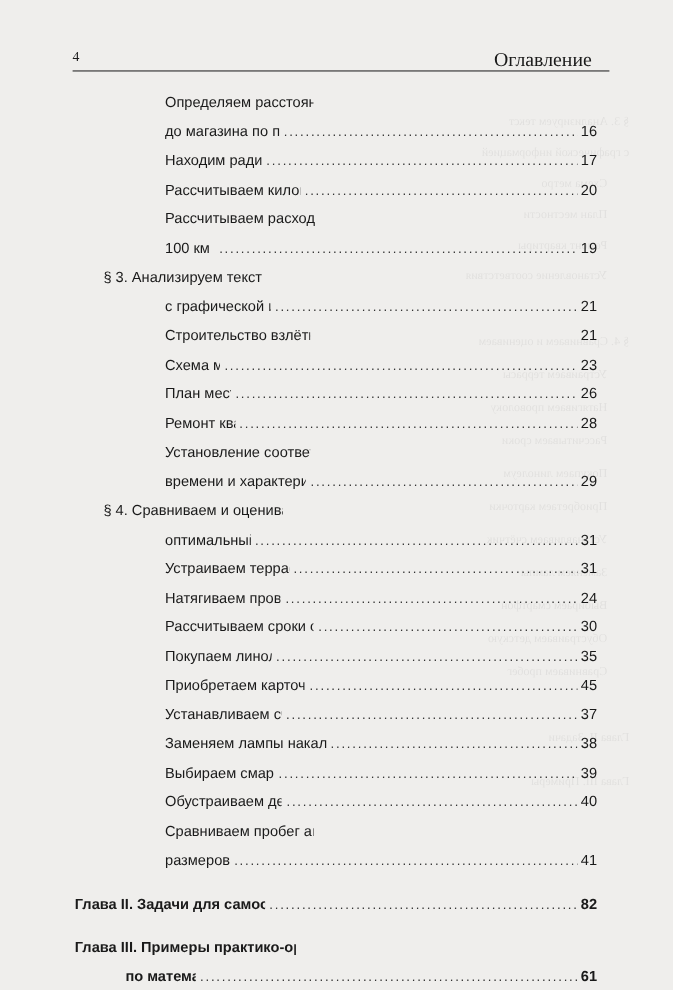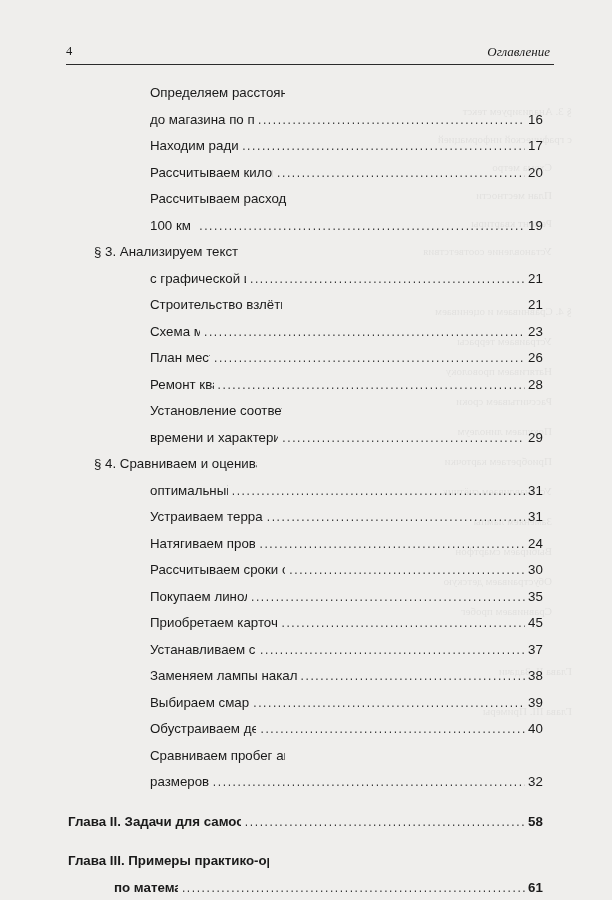--- a/index.html
+++ b/index.html
@@ -44,24 +44,23 @@
   }
   .header .pagenum {
     position: absolute;
     left: 8px;
     top: 0;
     font-size: 12.5px;
     font-family: "Liberation Serif", serif;
   }
   .header .chaptertitle {
     position: absolute;
-    right: 4px;
+    right: 16px;
     top: 0;
-    font-size: 13px;
-    font-style: italic;
+    font-size: 18px;
     font-family: "Liberation Serif", serif;
   }
   .header .rule {
     position: absolute;
     left: 8px;
     right: 0;
     top: 20px;
     border-bottom: 1px solid #2b2b2b;
   }
 
@@ -267,27 +266,27 @@
         <span class="pg">40</span>
       </div>
       <div class="entry lvl-sub nodots">
         <span class="label">Сравниваем пробег автомобиля при изменении</span>
         <span class="dots">.........................................................................................................</span>
         <span class="pg"></span>
       </div>
       <div class="entry lvl-sub">
         <span class="label">размеров колёс</span>
         <span class="dots">.........................................................................................................</span>
-        <span class="pg">32</span>
+        <span class="pg">41</span>
       </div>
       <div class="gap-md"></div>
       <div class="entry lvl-chap">
         <span class="label bold">Глава II. Задачи для самостоятельного решения</span>
         <span class="dots">.........................................................................................................</span>
-        <span class="pg bold">58</span>
+        <span class="pg bold">82</span>
       </div>
       <div class="gap-md"></div>
       <div class="entry lvl-chap nodots">
         <span class="label bold">Глава III. Примеры практико-ориентированных заданий в ОГЭ</span>
         <span class="dots">.........................................................................................................</span>
         <span class="pg bold"></span>
       </div>
       <div class="entry lvl-chap-c">
         <span class="label bold">по математике</span>
         <span class="dots">.........................................................................................................</span>

